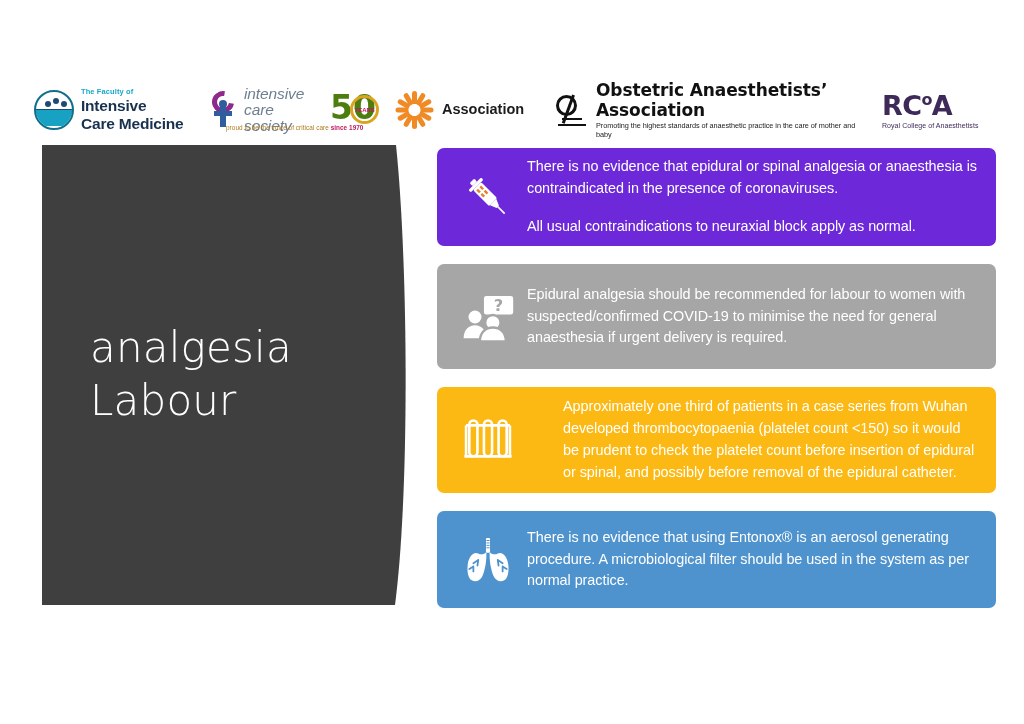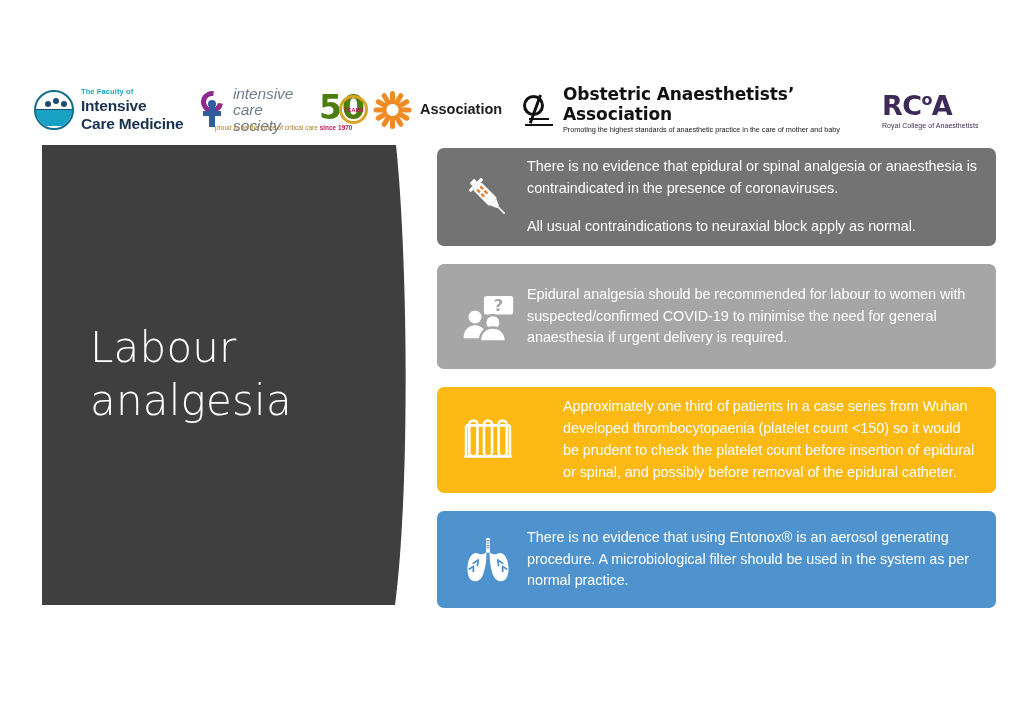--- a/index.html
+++ b/index.html
@@ -15,21 +15,21 @@
     background: #ffffff;
   }
 
   
   .logo-bar {
     position: absolute;
     left: 34px; top: 82px;
     width: 968px; height: 56px;
     display: flex;
     align-items: flex-end;
-    gap: 1px;
+    gap: 12px;
   }
   .logo { display: flex; align-items: center; height: 100%; }
 
   
   .ficm { width: 166px; gap: 7px; }
   .ficm-mark {
     position: relative;
     width: 40px; height: 40px;
     border-radius: 50%;
     background: #ffffff;
@@ -199,21 +199,21 @@
   }
   .card-icon svg { display: block; }
   .card-body {
     flex: 1;
     font-size: 14.4px;
     line-height: 1.52;
     letter-spacing: -.05px;
   }
   .card-body p + p { margin-top: 16px; }
 
-  .card-orange { background: #737373; height: 98px; }
+  .card-orange { background: #6d28d9; height: 98px; }
   .card-grey   { background: #a6a6a6; height: 105px; }
   .card-yellow { background: #fcb913; height: 106px; gap: 36px; }
   .card-blue   { background: #4e93ce; height: 97px; }
 </style>
 </head>
 <body>
 
 <div class="slide">
 
   <div class="logo-bar">
@@ -291,22 +291,22 @@
       <div class="rcoa-sub">Royal College of Anaesthetists</div>
     </div>
 
   </div>
 
   <div class="title-panel">
     <svg viewBox="0 0 372 460" preserveAspectRatio="none">
       <path d="M0,0 L354,0 C366,115 368,345 353,460 L0,460 Z" fill="#3f3f3f"></path>
     </svg>
     <div class="title-text">
+      <div>analgesia</div>
       <div>Labour</div>
-      <div>analgesia</div>
     </div>
   </div>
 
   <div class="cards">
 
     <div class="card card-orange">
       <div class="card-icon">
         <svg width="52" height="52" viewBox="0 0 64 64" fill="#ffffff">
           <g transform="rotate(-45 32 32)">
             <rect x="28" y="4" width="8" height="5" rx="1.5"></rect>

